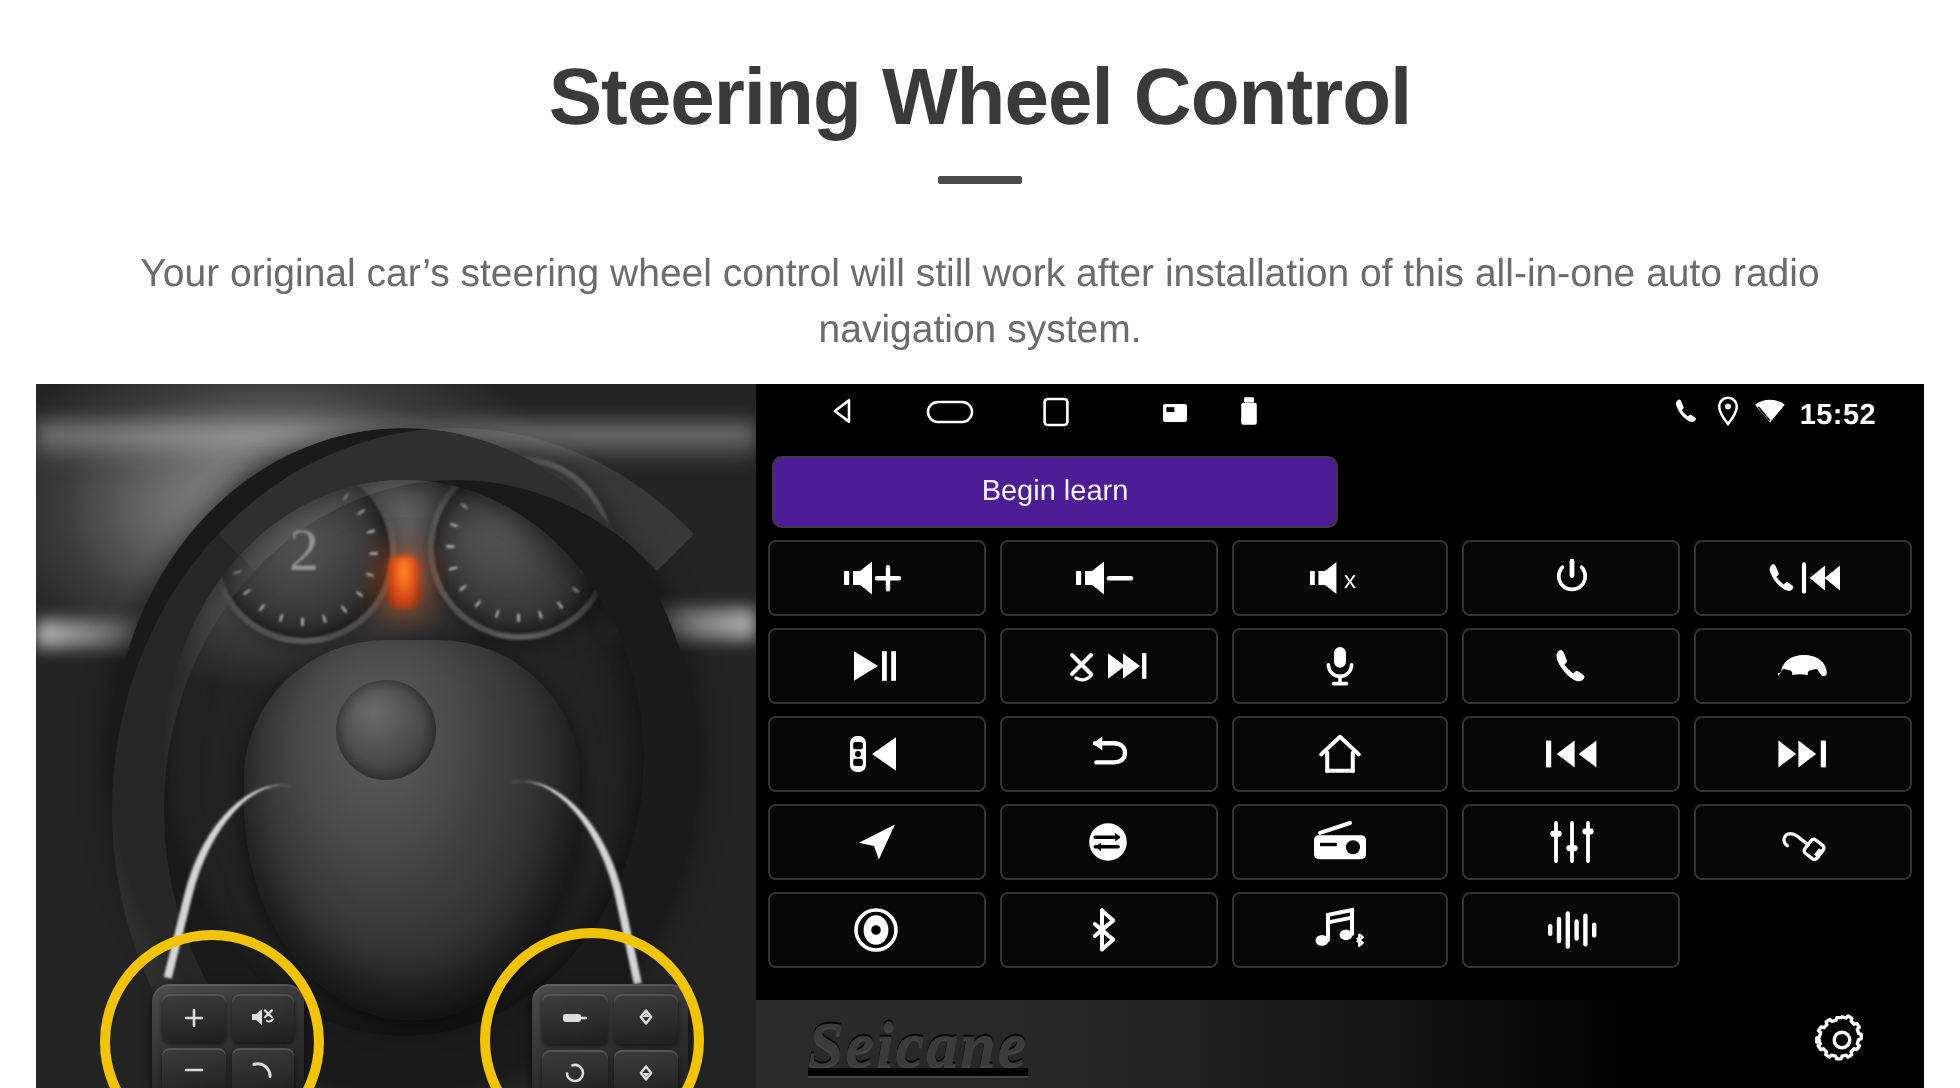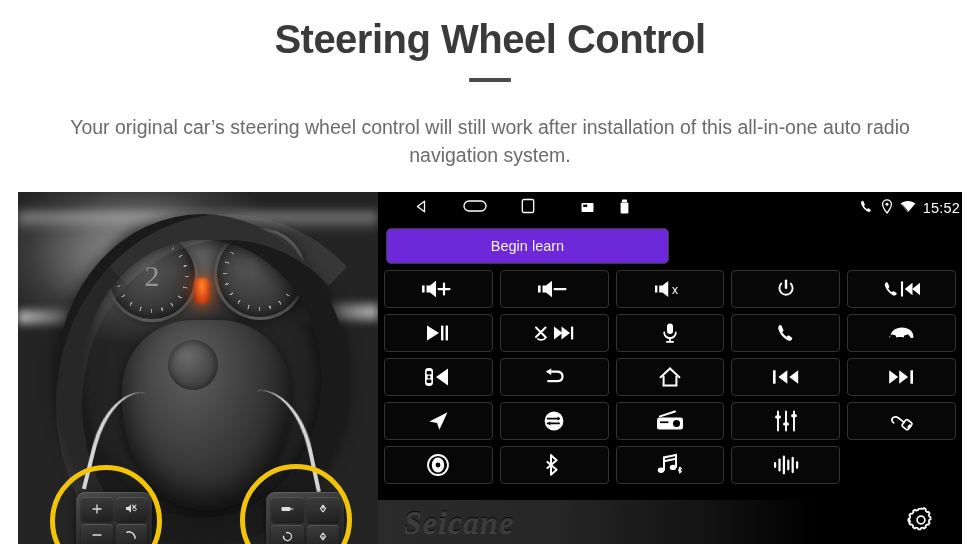--- a/index.html
+++ b/index.html
@@ -9,21 +9,21 @@
     font-family: "Liberation Sans", sans-serif;
     overflow: hidden;
   }
   #page {
     position: relative;
     width: 980px; height: 544px;
     background: #ffffff;
   }
 
   
-  .header { padding-top: 16px; text-align: center; }
+  .header { padding-top: 26px; text-align: center; }
   .page-title {
     font-size: 40px;
     font-weight: bold;
     color: #3a3a3a;
     letter-spacing: -0.5px;
     line-height: 1.15;
   }
   .title-rule {
     width: 42px; height: 4px;
     background: #4a4a4a;
@@ -199,34 +199,35 @@
     background: #000000;
     height: 352px;
     overflow: hidden;
   }
 
   
   .statusbar {
     position: relative;
     height: 32px;
     display: flex; 
-    padding: 0 2px 0 14px;
+    padding: 0 24px 0 14px;
     color: #ffffff;
+    font-weight: bold;
   }
   .nav-icons { display: flex; align-items: center; gap: 34px; margin-left: 22px; }
   .sys-icons { display: flex; align-items: center; gap: 26px; margin-left: 46px; }
   .status-right { margin-left: auto; display: flex; align-items: center; gap: 7px; }
   .clock { font-size: 14.5px; letter-spacing: .2px; color:#fff; }
 
   
   .learn-row { padding: 4px 0 6px 0; display: flex; }
   .begin-learn {
     margin-left: 8px;
     width: 283px; height: 36px;
-    background: #6d28d9;
+    background: #4c1d95;
     border: 1px solid #3c3c3c;
     border-radius: 5px;
     color: #f2f2f2;
     font-size: 14.5px;
     display: flex; align-items: center; justify-content: center;
     cursor: pointer;
   }
 
   
   .keygrid {
@@ -244,21 +245,21 @@
     color: #ffffff;
     cursor: pointer;
   }
   .key svg, .key .glyph { display: block; }
 
   
   .unit-bottom {
     position: absolute; left: 0; right: 0; bottom: 0;
     height: 44px;
     background: linear-gradient(90deg, #2b2b2b 0%, #262626 30%, #111 58%, #000 75%, #000 100%);
-    display: flex; align-items: center;
+    display: flex; align-items: center; text-decoration: underline;
   }
   .brand {
     margin-left: 26px;
     font-family: "Liberation Serif", serif;
     font-style: italic;
     font-weight: bold;
     font-size: 32px;
     letter-spacing: 1px;
     color: #3b3b3b;
     text-shadow: 0 1px 0 rgba(120,120,120,.35), 0 -1px 0 rgba(0,0,0,.8);

